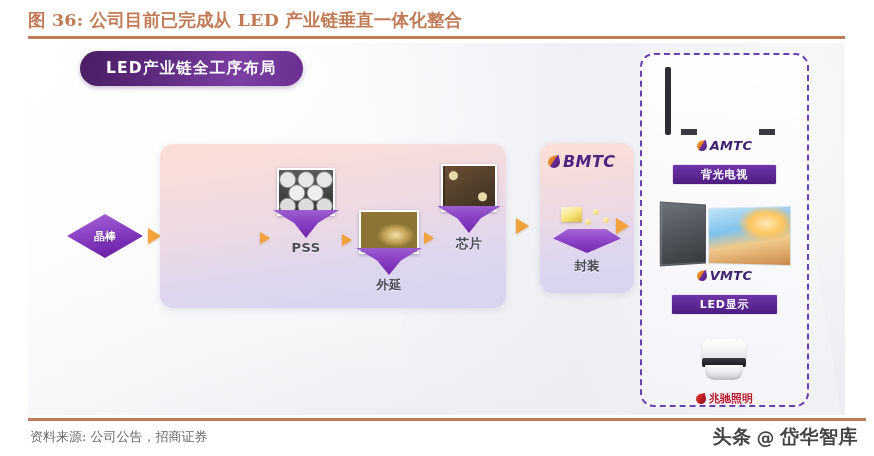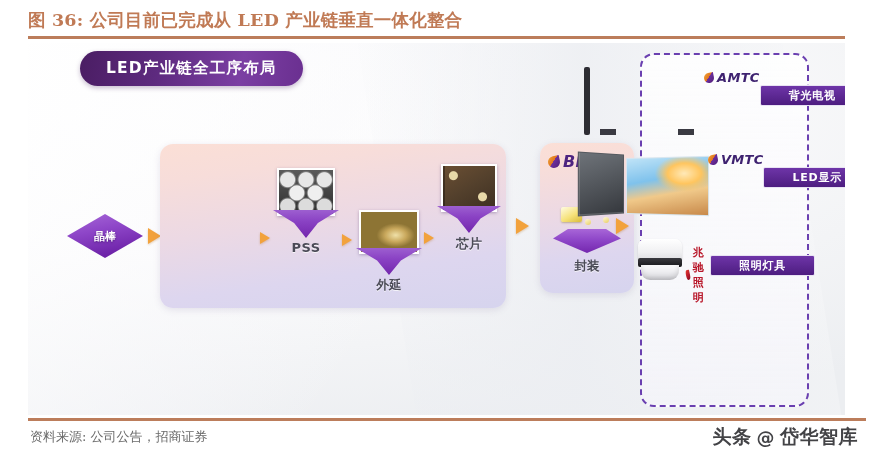--- a/index.html
+++ b/index.html
@@ -162,32 +162,32 @@
     clip-path:polygon(22% 0%,78% 0%,100% 40%,50% 100%,0% 40%);
   }
 
   
   .panel{
     left:612px;top:10px;width:165px;height:350px;
     border:2px dashed #6a3fb0;border-radius:14px;
     background:linear-gradient(180deg,rgba(255,255,255,.82),rgba(247,246,252,.6));
     display:flex;flex-direction:column;align-items:center;
   }
-  .prod{display:flex;flex-direction:row;align-items:flex-start;}
+  .prod{display:flex;flex-direction:column;align-items:center;}
   .prod .media{display:flex;align-items:flex-end;justify-content:center;}
   .prod .blogo{
     display:flex;align-items:center;gap:3px;margin-top:3px;
     font-style:italic;font-weight:800;font-size:13px;color:#3e2270;letter-spacing:.3px;
     font-family:"DejaVu Sans","Liberation Sans",sans-serif;
   }
   .prod .blogo.red{color:#b8172a;font-style:normal;font-size:11px;letter-spacing:0;}
   .prod .blogo .mark{width:10px;height:10px;}
   .prod .blogo.red .mark{background:linear-gradient(135deg,#e8412f 0%,#b8172a 55%,#7d0f1e 100%);}
   .tag{
-    margin-top:18px;padding:2px 28px;border-radius:2px;
+    margin-top:11px;padding:2px 28px;border-radius:2px;
     background:linear-gradient(180deg,#6e35a8,#4d1d80);
     border:1px solid #e8e2f3;
     color:#fff;font-size:11px;font-weight:700;letter-spacing:.8px;white-space:nowrap;
     font-family:"DejaVu Sans","Liberation Sans",sans-serif;
   }
 
   
   .tv{width:120px;}
   .tv .screen{
     height:62px;border:3px solid #2d2d33;border-radius:2px;

